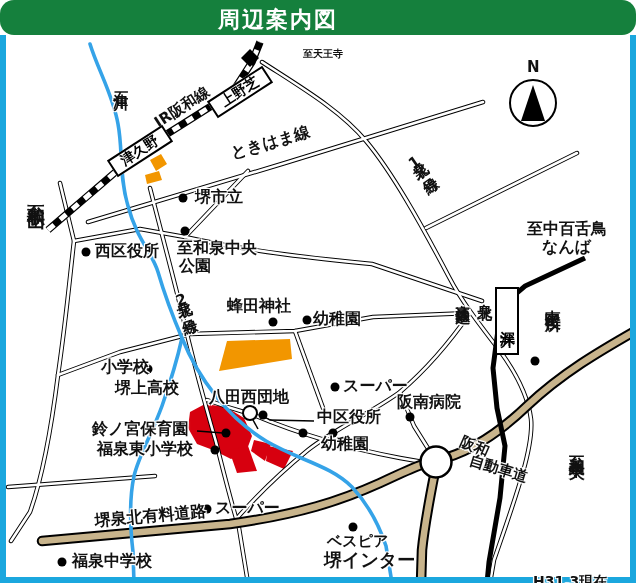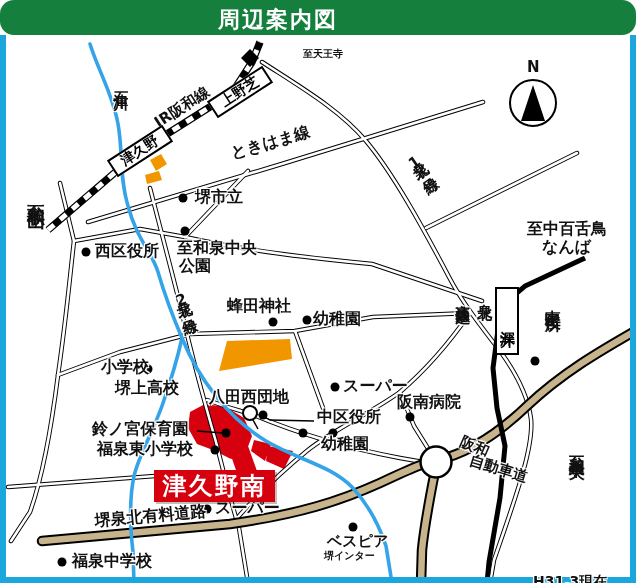--- a/index.html
+++ b/index.html
@@ -167,32 +167,29 @@
     <div class="lb" style="left:209px;top:389px;">八田西団地</div>
     <div class="lb" style="left:343px;top:378px;">スーパー</div>
     <div class="lb" style="left:317px;top:409px;">中区役所</div>
     <div class="lb" style="left:397px;top:394px;">阪南病院</div>
     <div class="lb" style="left:97px;top:441px;">福泉東小学校</div>
     <div class="lb" style="left:92px;top:421px;">鈴ノ宮保育園</div>
     <div class="lb" style="left:321px;top:436px;">幼稚園</div>
     <div class="lb" style="left:215px;top:500px;">スーパー</div>
     <div class="lb" style="left:72px;top:553px;">福泉中学校</div>
     <div class="lb" style="left:327px;top:534px;font-size:15px;">ベスピア</div>
-    <div class="lb" style="left:324px;top:551px;font-size:10px;">堺インター</div>
+    <div class="lb" style="left:324px;top:551px;font-size:18px;">堺インター</div>
     <div class="lb vert" style="left:544px;top:297px;">中区役所</div>
     <div class="lb" style="left:533px;top:549px;font-size:14px;font-weight:bold;margin-top:25px;">H31.3現在</div>
   </div>
 
   <div class="stbox" style="left:107px;top:141px;width:66px;height:20px;transform:rotate(-33deg);">
     <span>津久野</span>
   </div>
   <div class="stbox" style="left:207px;top:82px;width:66px;height:20px;transform:rotate(-33deg);">
     <span>上野芝</span>
   </div>
   <div class="fukai" style="left:495px;top:287px;width:24px;height:68px;">
     <span>深井</span>
   </div>
 
-  <div class="site" style="left:154px;top:470px;width:121px;height:32px;">
-    <span>津久野南</span>
-  </div>
 
 </div>
 
 </body></html>

